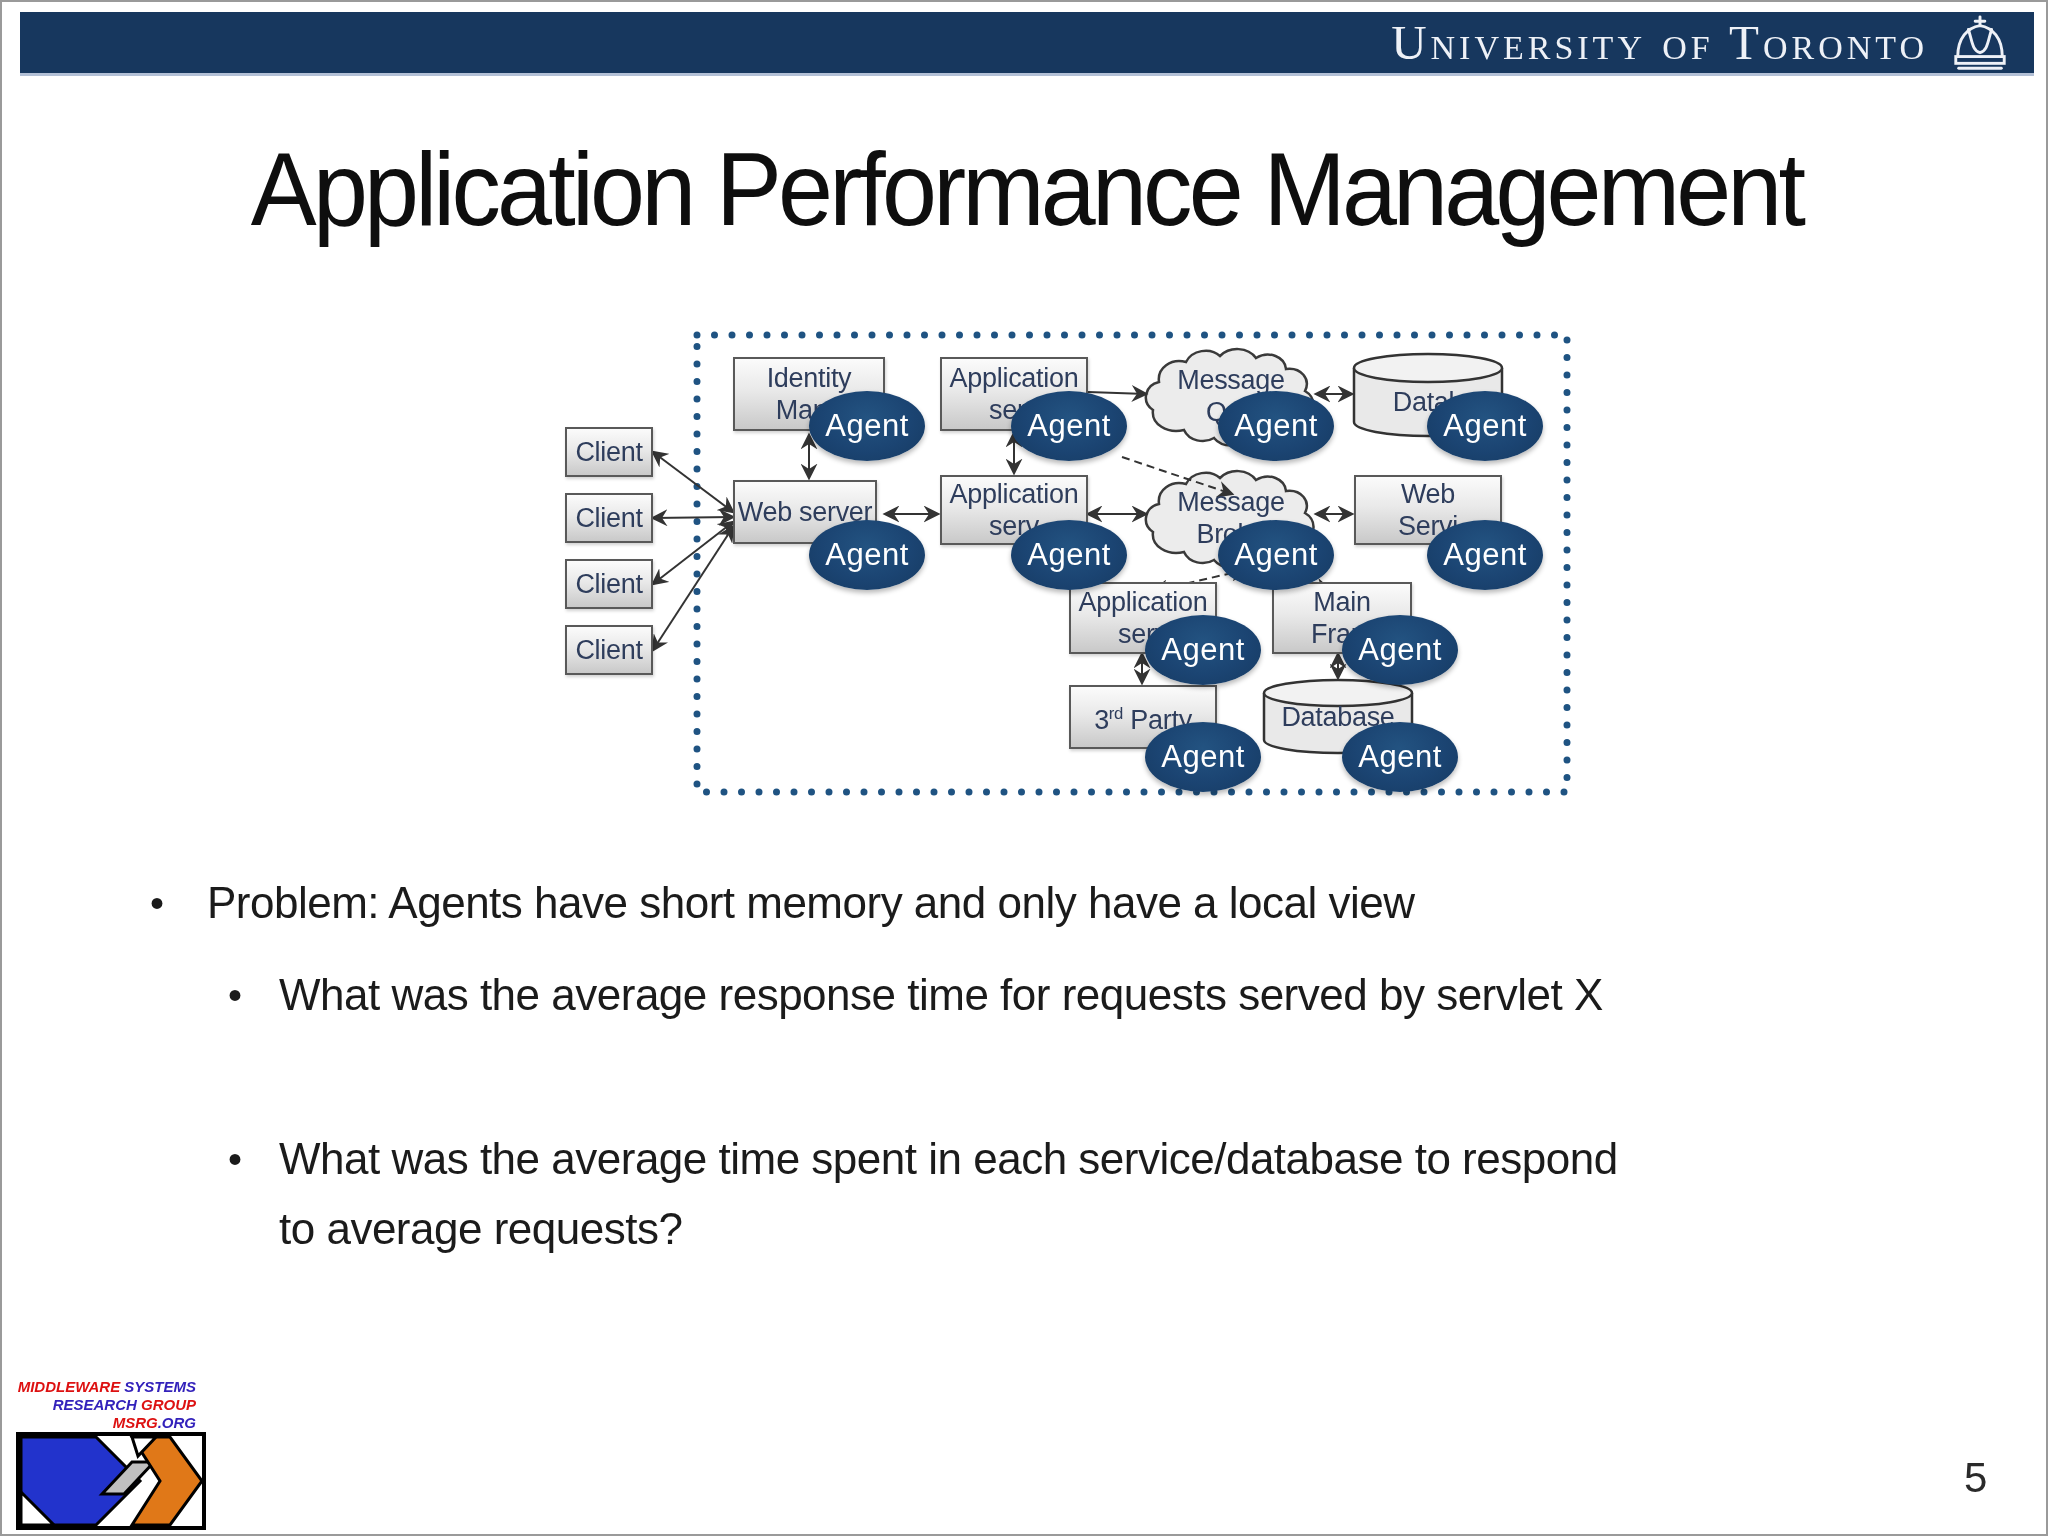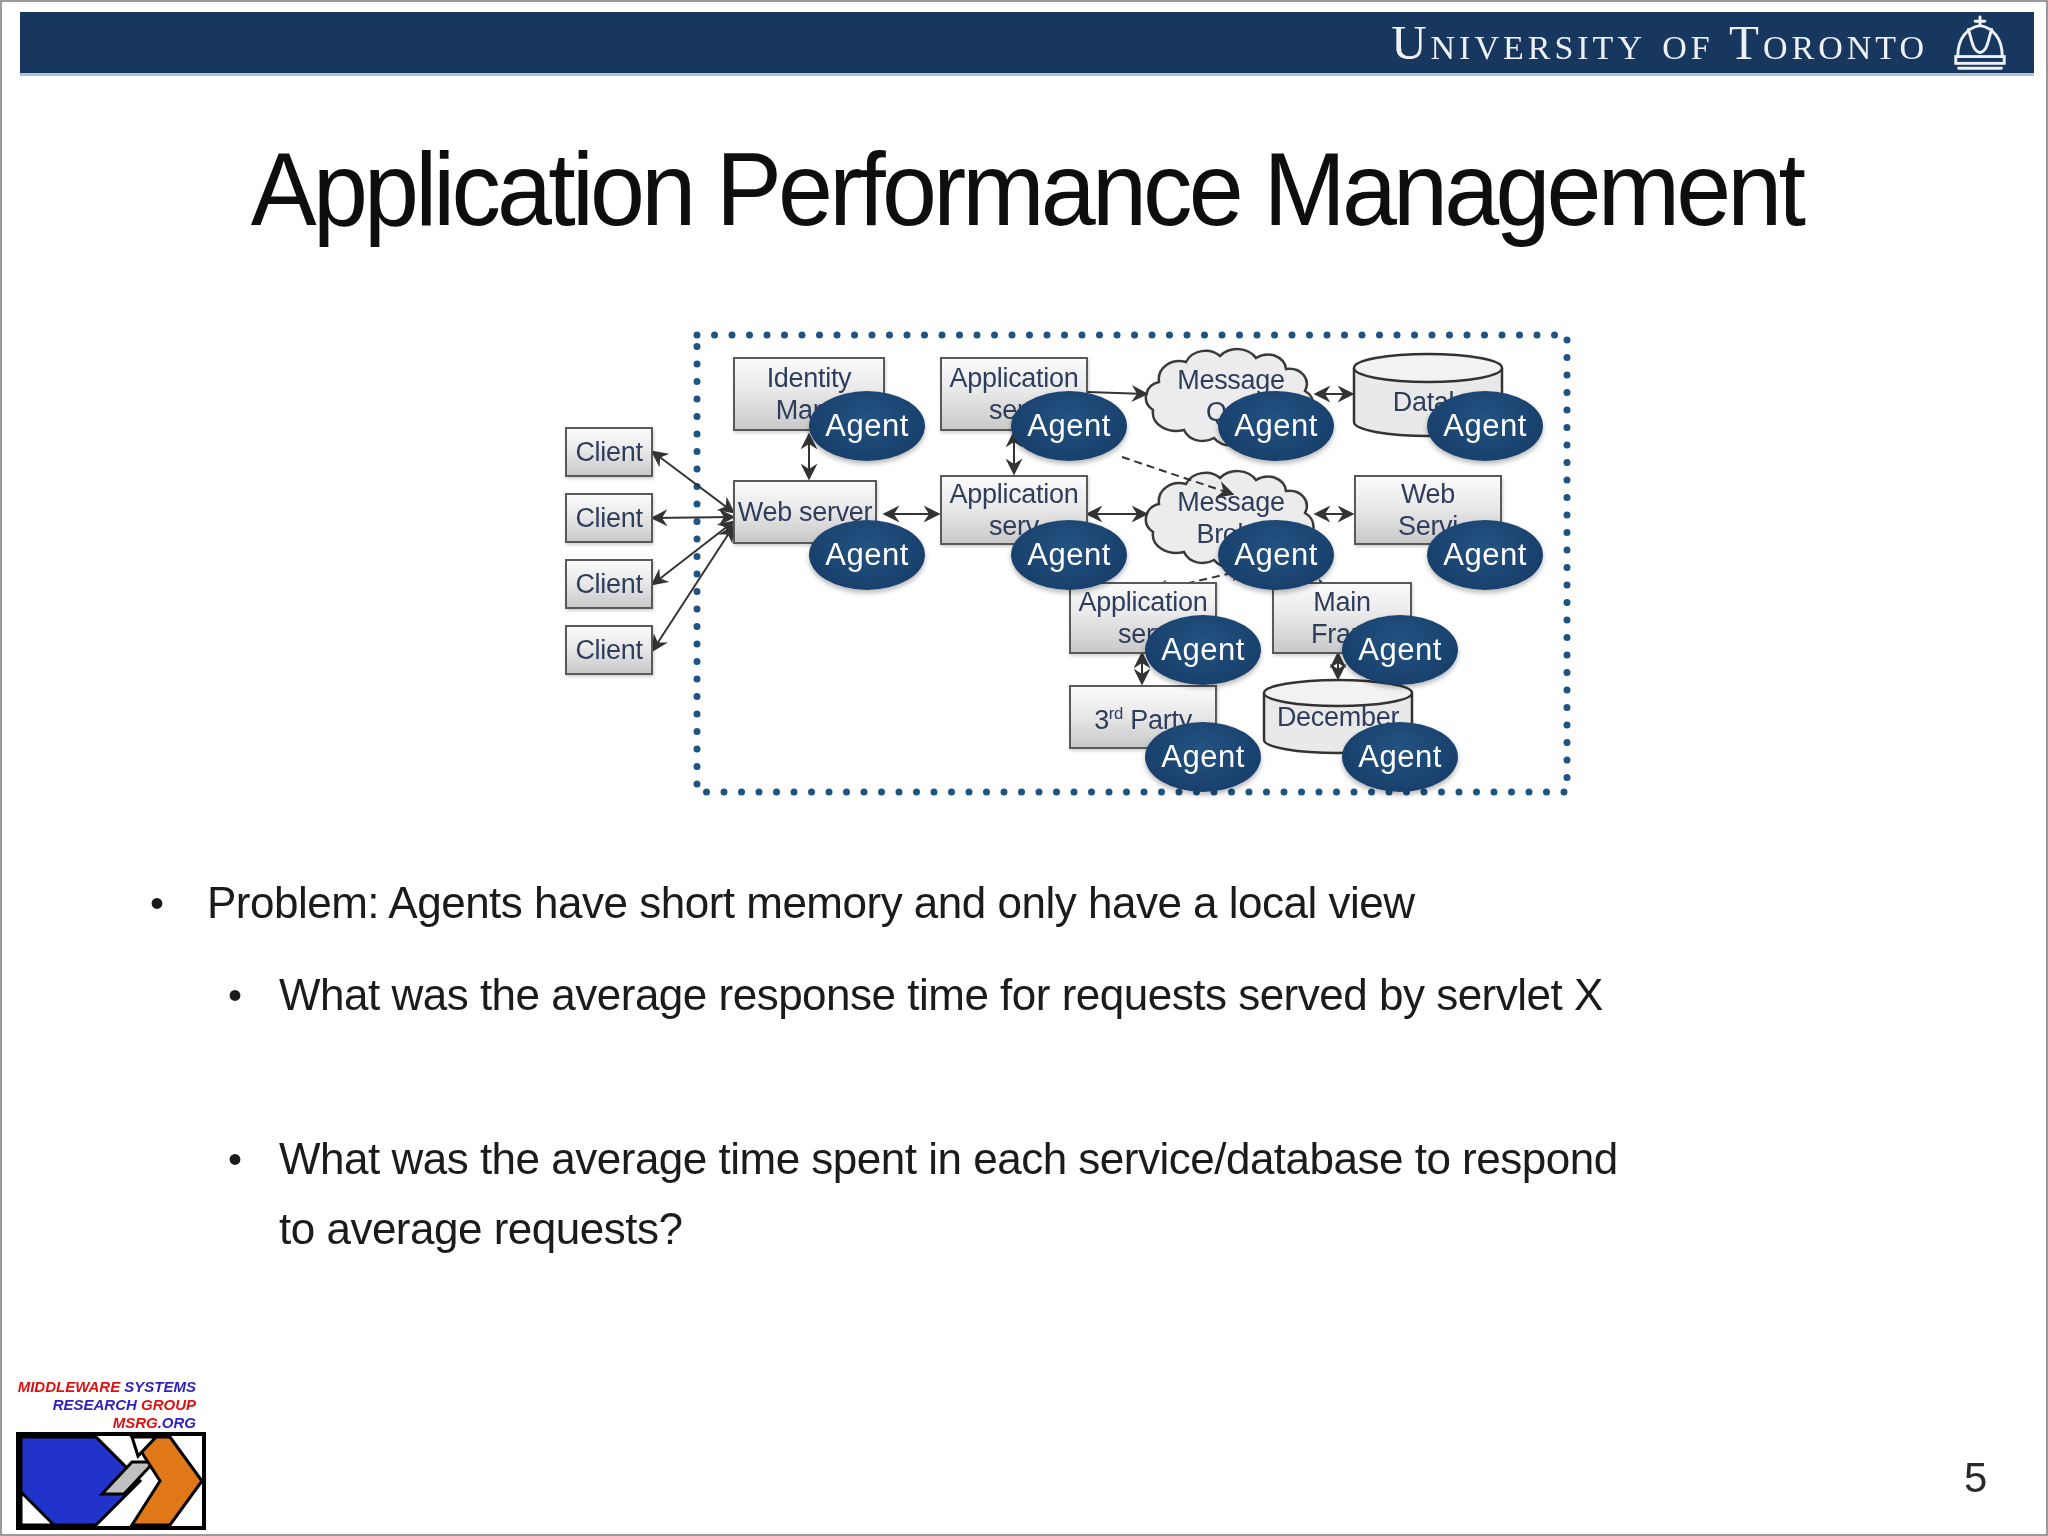--- a/index.html
+++ b/index.html
@@ -164,21 +164,21 @@
     <span class="bl">Que</span>
   </div>
   <div class="shape-label" style="left:1140px;top:484px;width:178px">
     <span class="bl">Message</span>
     <span class="bl">Broke</span>
   </div>
   <div class="shape-label" style="left:1352px;top:384px;width:148px">
     <span class="bl">Datab</span>
   </div>
   <div class="shape-label" style="left:1262px;top:699px;width:148px">
-    <span class="bl">December</span>
+    <span class="bl">Database</span>
   </div>
 
   <div class="agent" style="left:807px;top:389px">Agent</div>
   <div class="agent" style="left:1009px;top:389px">Agent</div>
   <div class="agent" style="left:1216px;top:389px">Agent</div>
   <div class="agent" style="left:1425px;top:389px">Agent</div>
   <div class="agent" style="left:807px;top:518px">Agent</div>
   <div class="agent" style="left:1009px;top:518px">Agent</div>
   <div class="agent" style="left:1216px;top:518px">Agent</div>
   <div class="agent" style="left:1425px;top:518px">Agent</div>

